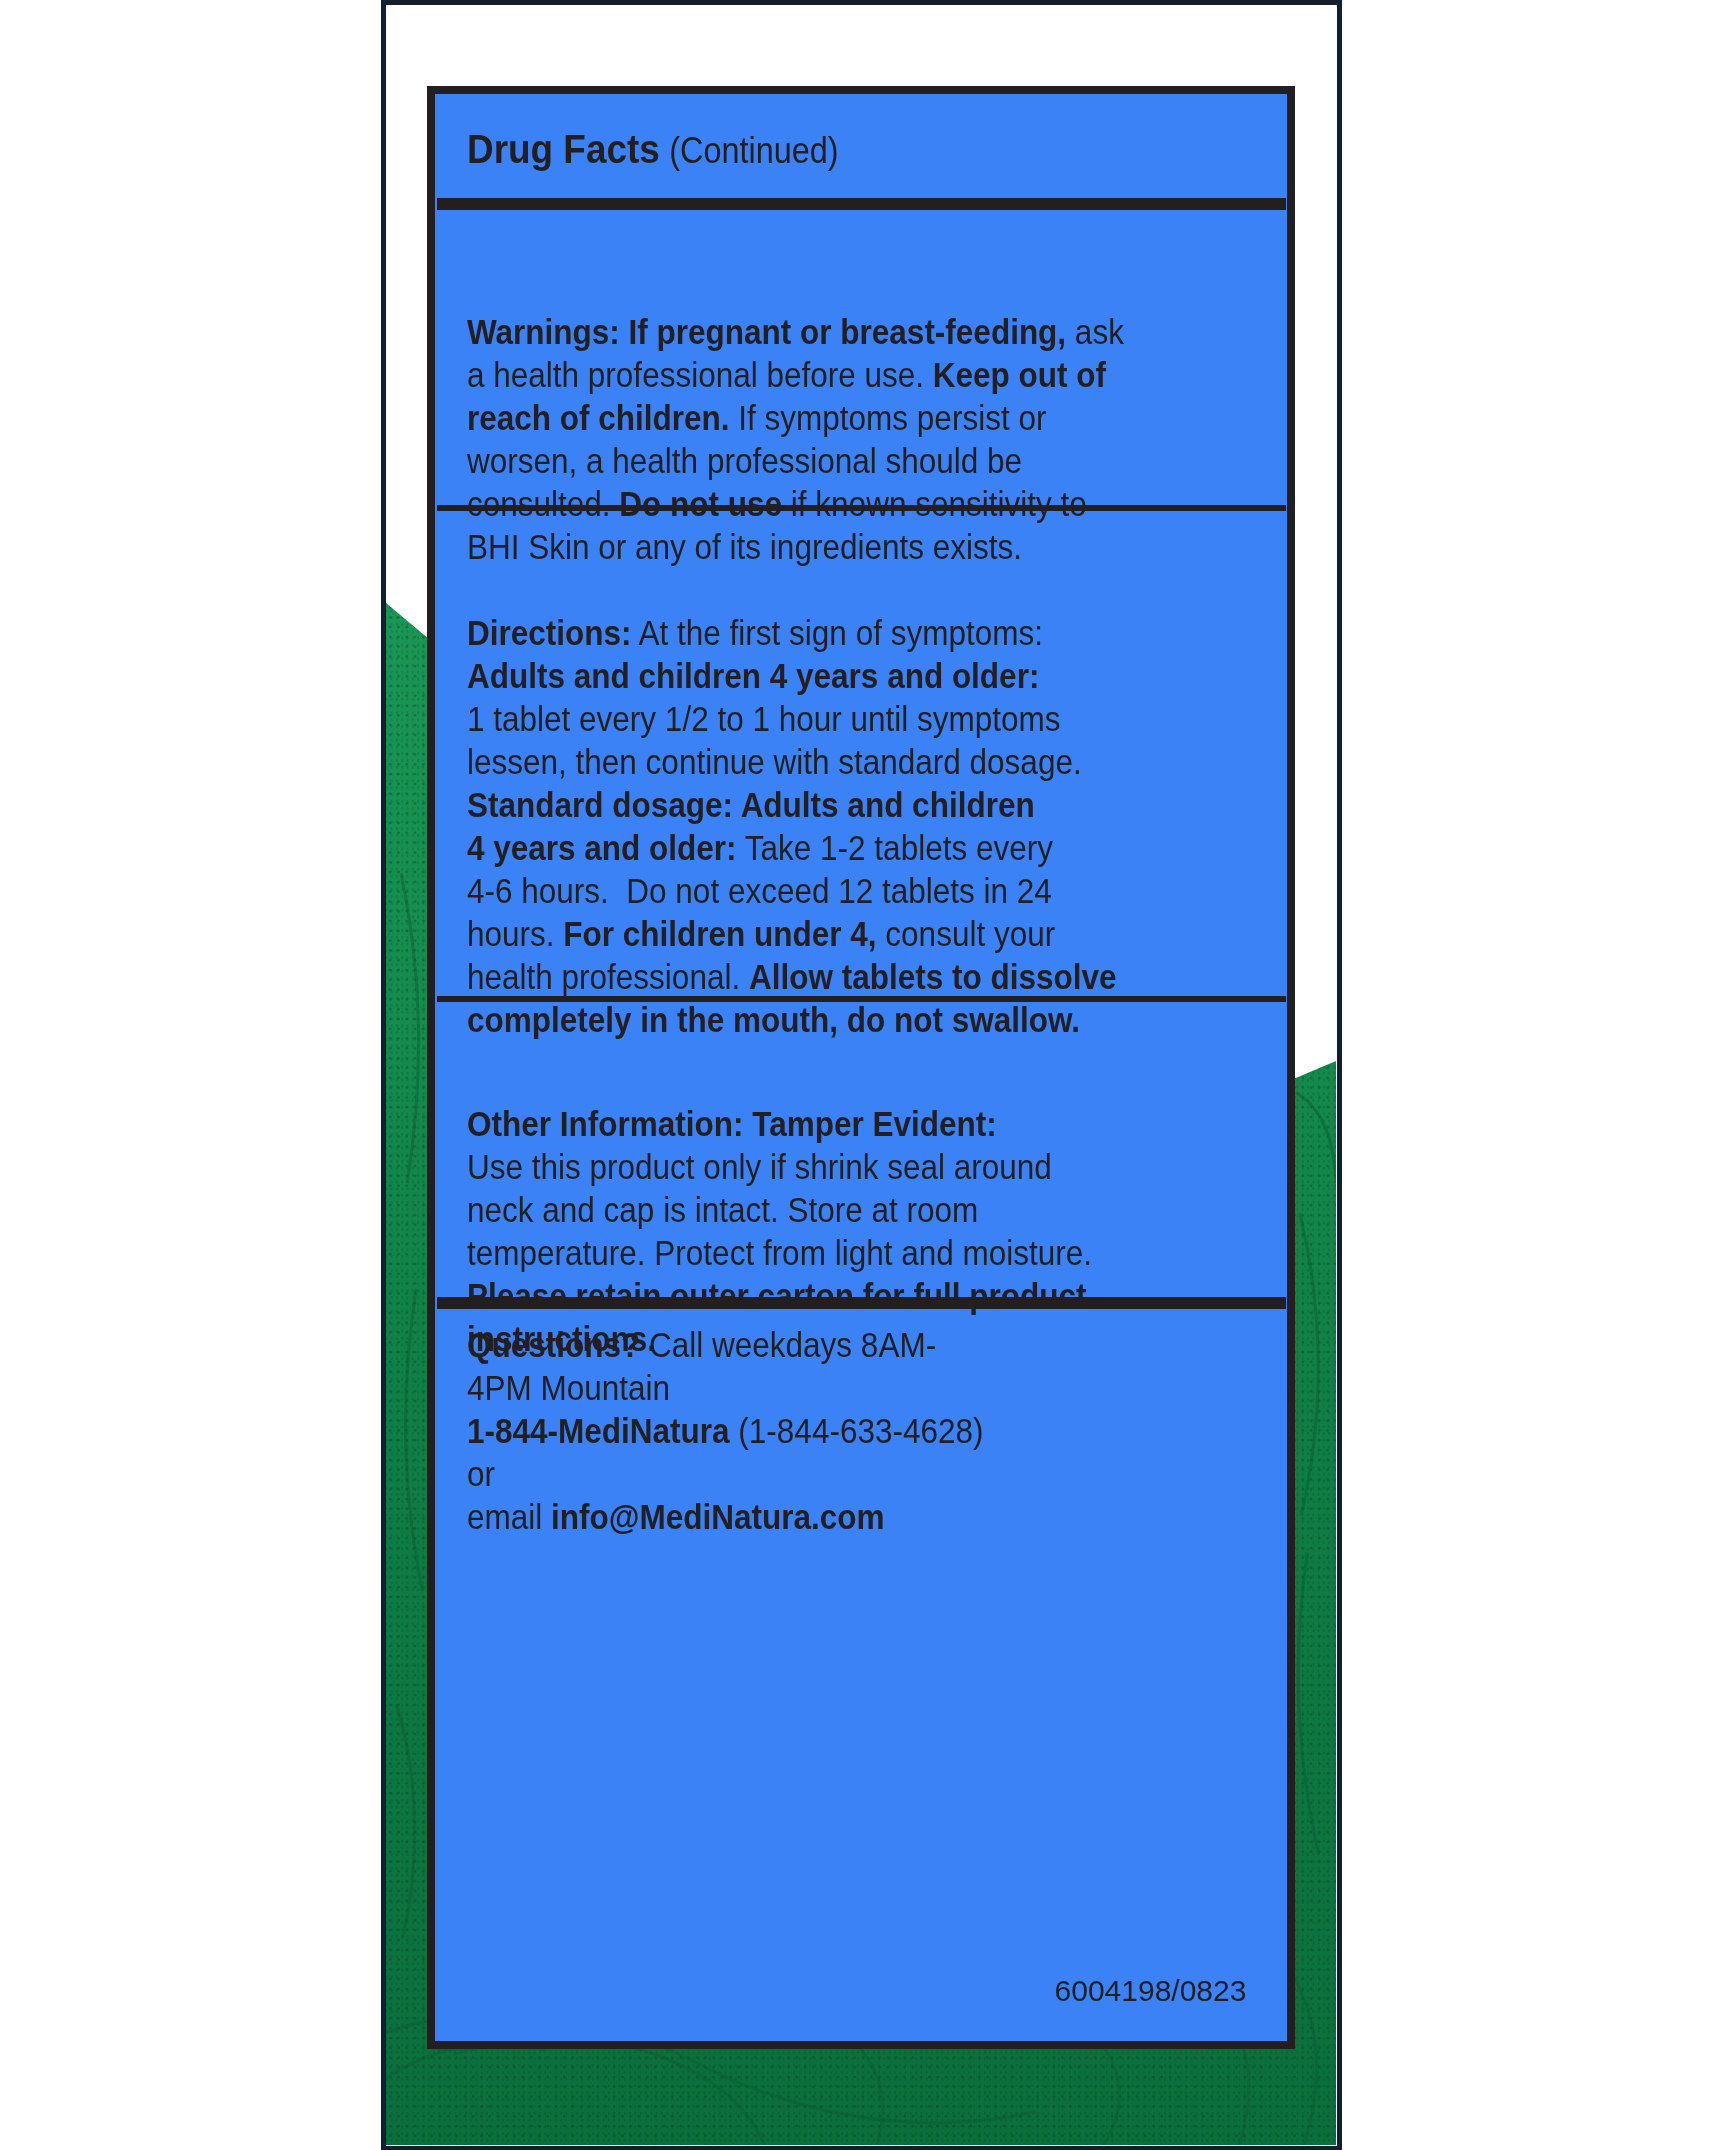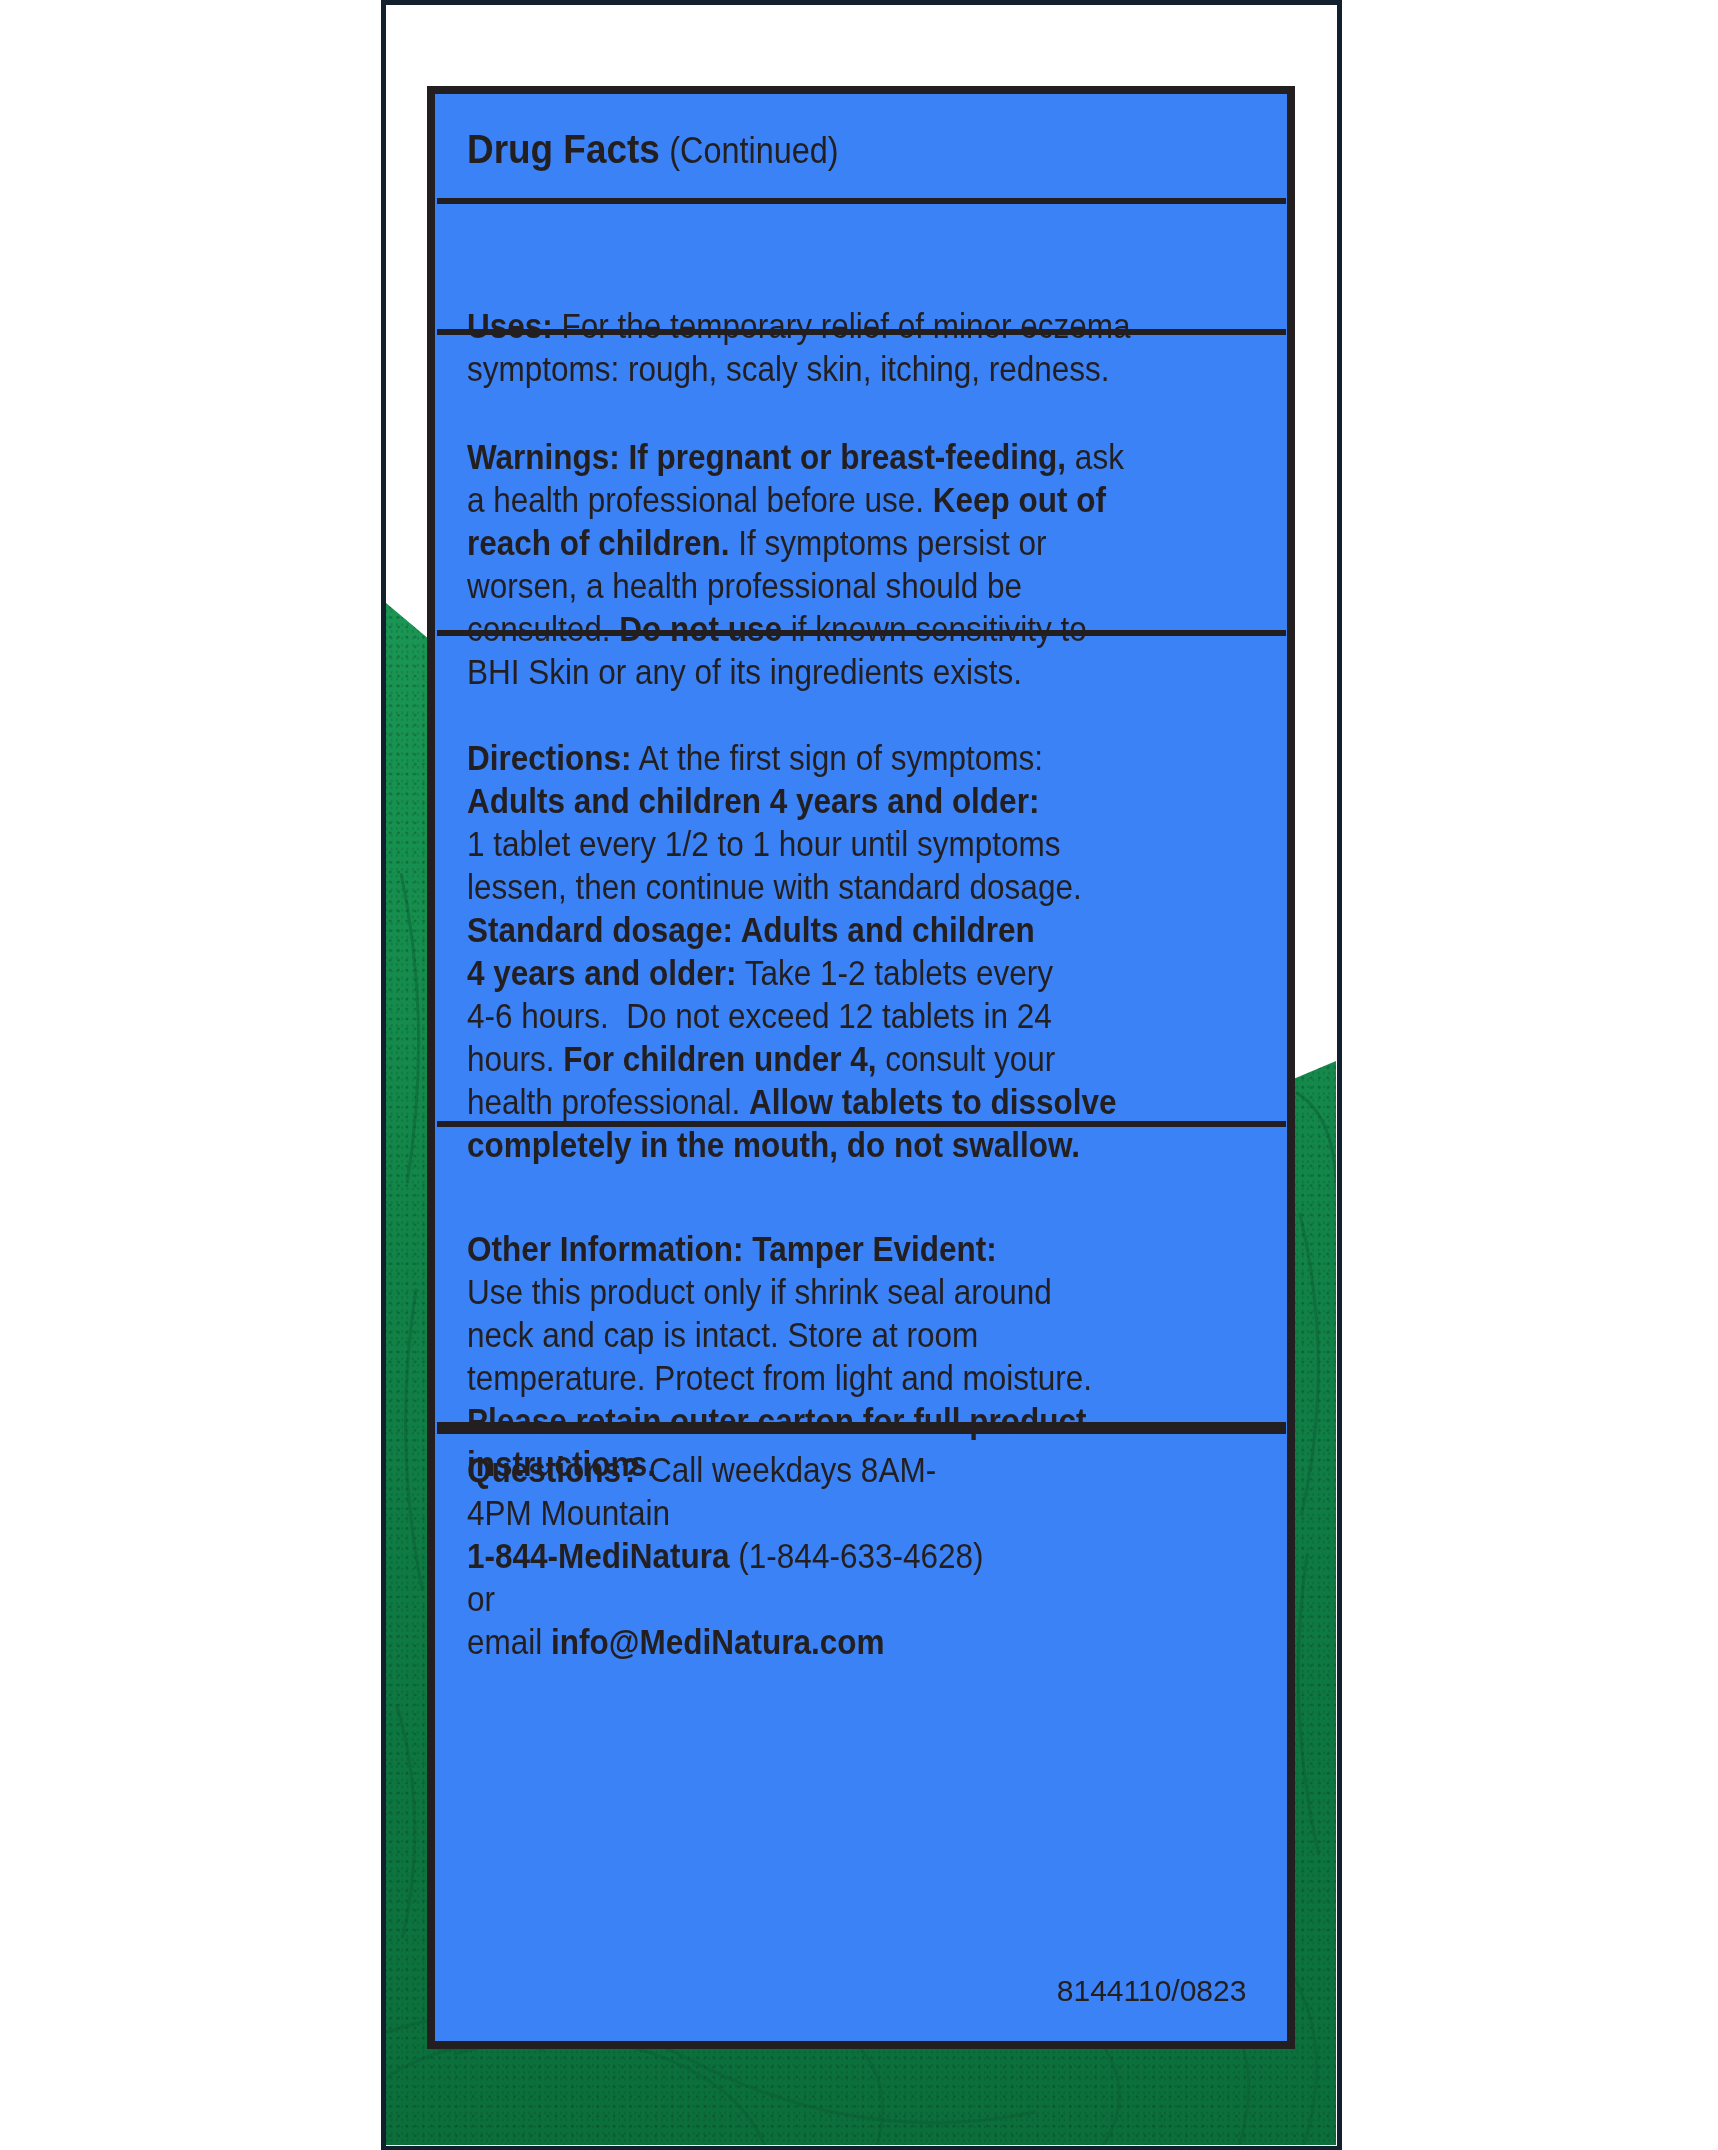--- a/index.html
+++ b/index.html
@@ -83,24 +83,20 @@
     <div class="dfbox">
 
       <div class="title-sec">
         <span class="cond" style="width:auto;">
           <span class="title-bold">Drug Facts</span><span class="title-reg">(Continued)</span>
         </span>
       </div>
 
       <div class="rule"></div>
 
-      <div class="sec h-uses">
-        <span class="cond"><b>Uses:</b><span> For the temporary relief of minor eczema
-symptoms: rough, scaly skin, itching, redness.</span></span>
-      </div>
 
       <div class="rule"></div>
 
       <div class="sec h-warnings">
         <span class="cond"><b>Warnings: If pregnant or breast-feeding,</b><span> ask
 a health professional before use. </span><b>Keep out of
 reach of children.</b><span> If symptoms persist or
 worsen, a health professional should be
 consulted. </span><b>Do not use</b><span> if known sensitivity to
 BHI Skin or any of its ingredients exists.</span></span>
@@ -134,19 +130,19 @@
 
       <div class="rule"></div>
 
 
       <div class="rule"></div>
 
       <div class="sec sec-questions">
         <span class="cond"><b>Questions?</b><span> Call weekdays 8AM-4PM Mountain
 </span><b>1-844-MediNatura</b><span> (1-844-633-4628) or
 email </span><b>info@MediNatura.com</b></span>
-        <div class="lot-code">8144110/0823</div>
+        <div class="lot-code">6004198/0823</div>
       </div>
 
     </div>
   </div>
 </div>
 
 
 </body></html>

